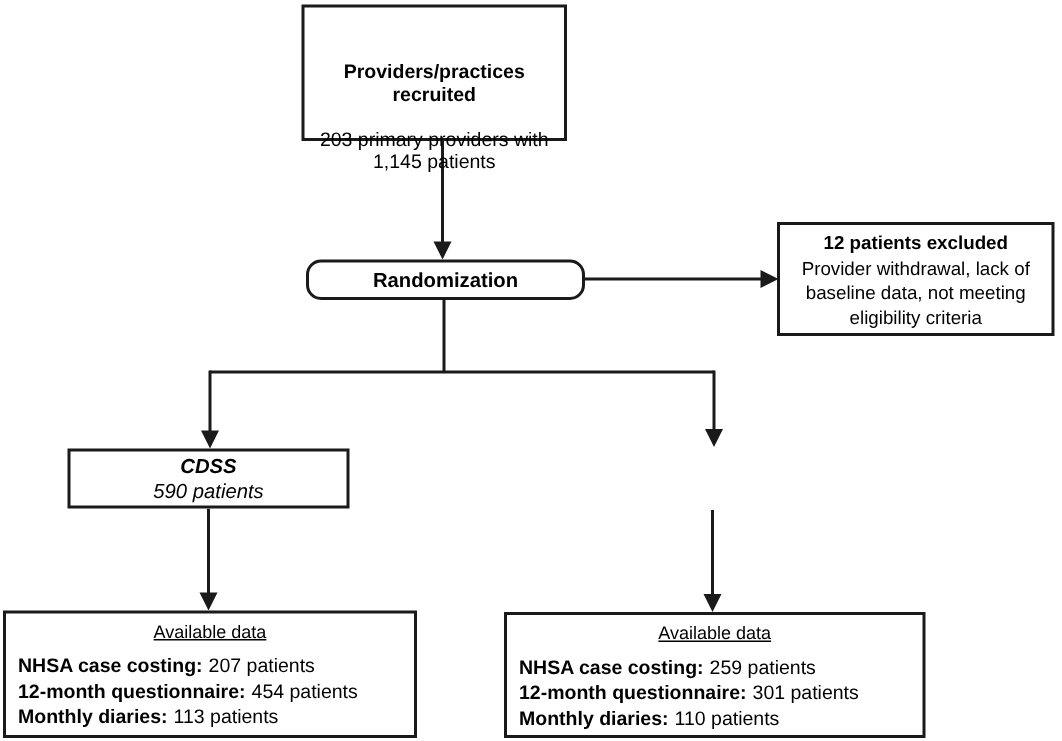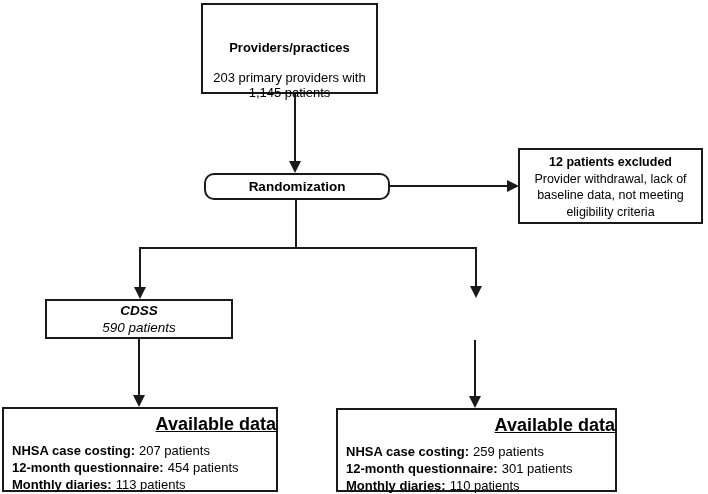--- a/index.html
+++ b/index.html
@@ -45,22 +45,22 @@
   .arm-box {
     font-size: 13.5px; line-height: 17px;
     display: flex; flex-direction: column; justify-content: center; font-style: italic;
   }
   .box-cdss  { left: 45px;  top: 299px; width: 188px; height: 40px; }
   .box-usual { left: 380px; top: 298px; width: 190px; height: 42px; }
   .avail-box { text-align: left; }
   .box-avail-left  { left: 2px;   top: 407px; width: 276px; height: 85px; }
   .box-avail-right { left: 336px; top: 408px; width: 281px; height: 84px; }
   .avail-heading {
-    text-align: right; font-weight: bold; text-decoration: underline;
-    font-size: 18px; margin: 5px 0 7px 0;
+    text-align: center; font-weight: normal; text-decoration: underline;
+    font-size: 12px; margin: 5px 0 7px 0;
   }
   .avail-rows { font-size: 13px; line-height: 17px; padding-left: 8px; }
   .row-value { margin-left: 4px; }
 </style>
 </head>
 <body>
 
 <div class="canvas">
 
   <svg class="connectors" width="708" height="494" viewBox="0 0 708 494" aria-hidden="true">
@@ -83,20 +83,21 @@
     <line x1="139" y1="339" x2="139" y2="396" stroke="#1a1a1a" stroke-width="2"></line>
     <polygon points="139,407 133,395 145,395" fill="#1a1a1a"></polygon>
 
     <line x1="475" y1="340" x2="475" y2="397" stroke="#1a1a1a" stroke-width="2"></line>
     <polygon points="475,408 469,396 481,396" fill="#1a1a1a"></polygon>
   </svg>
 
   <div class="box box-recruited">
     <div class="title-block">
       <div>Providers/practices</div>
+      <div>recruited</div>
     </div>
     <div class="gap"></div>
     <div>203 primary providers with</div>
     <div>1,145 patients</div>
   </div>
 
   <div class="box box-randomization">
     <span>Randomization</span>
   </div>
 

